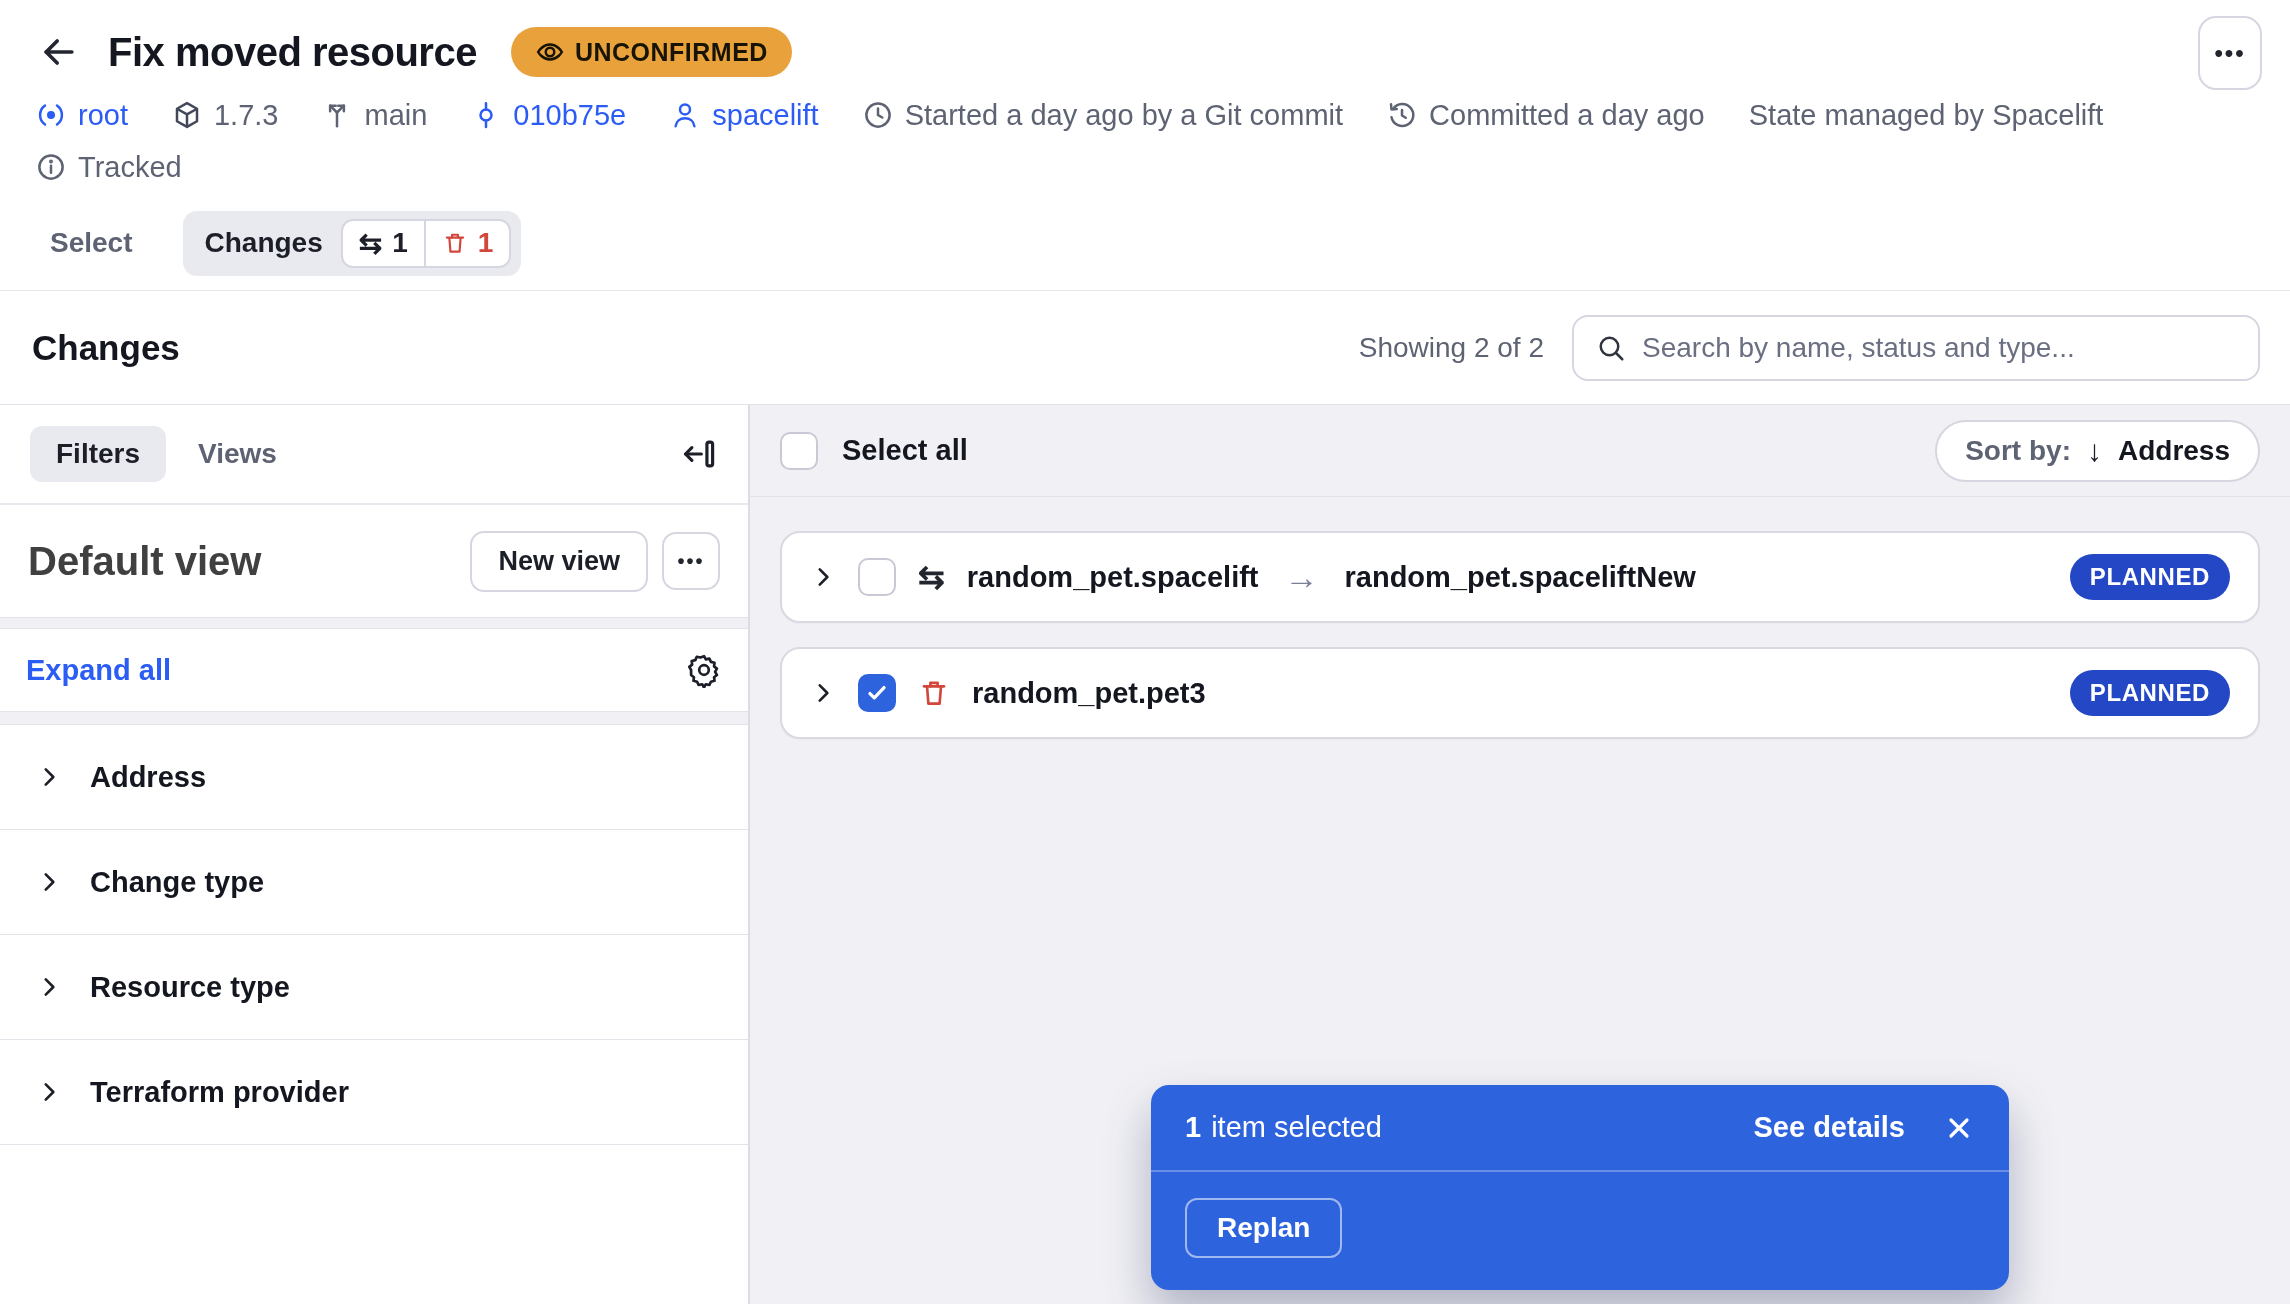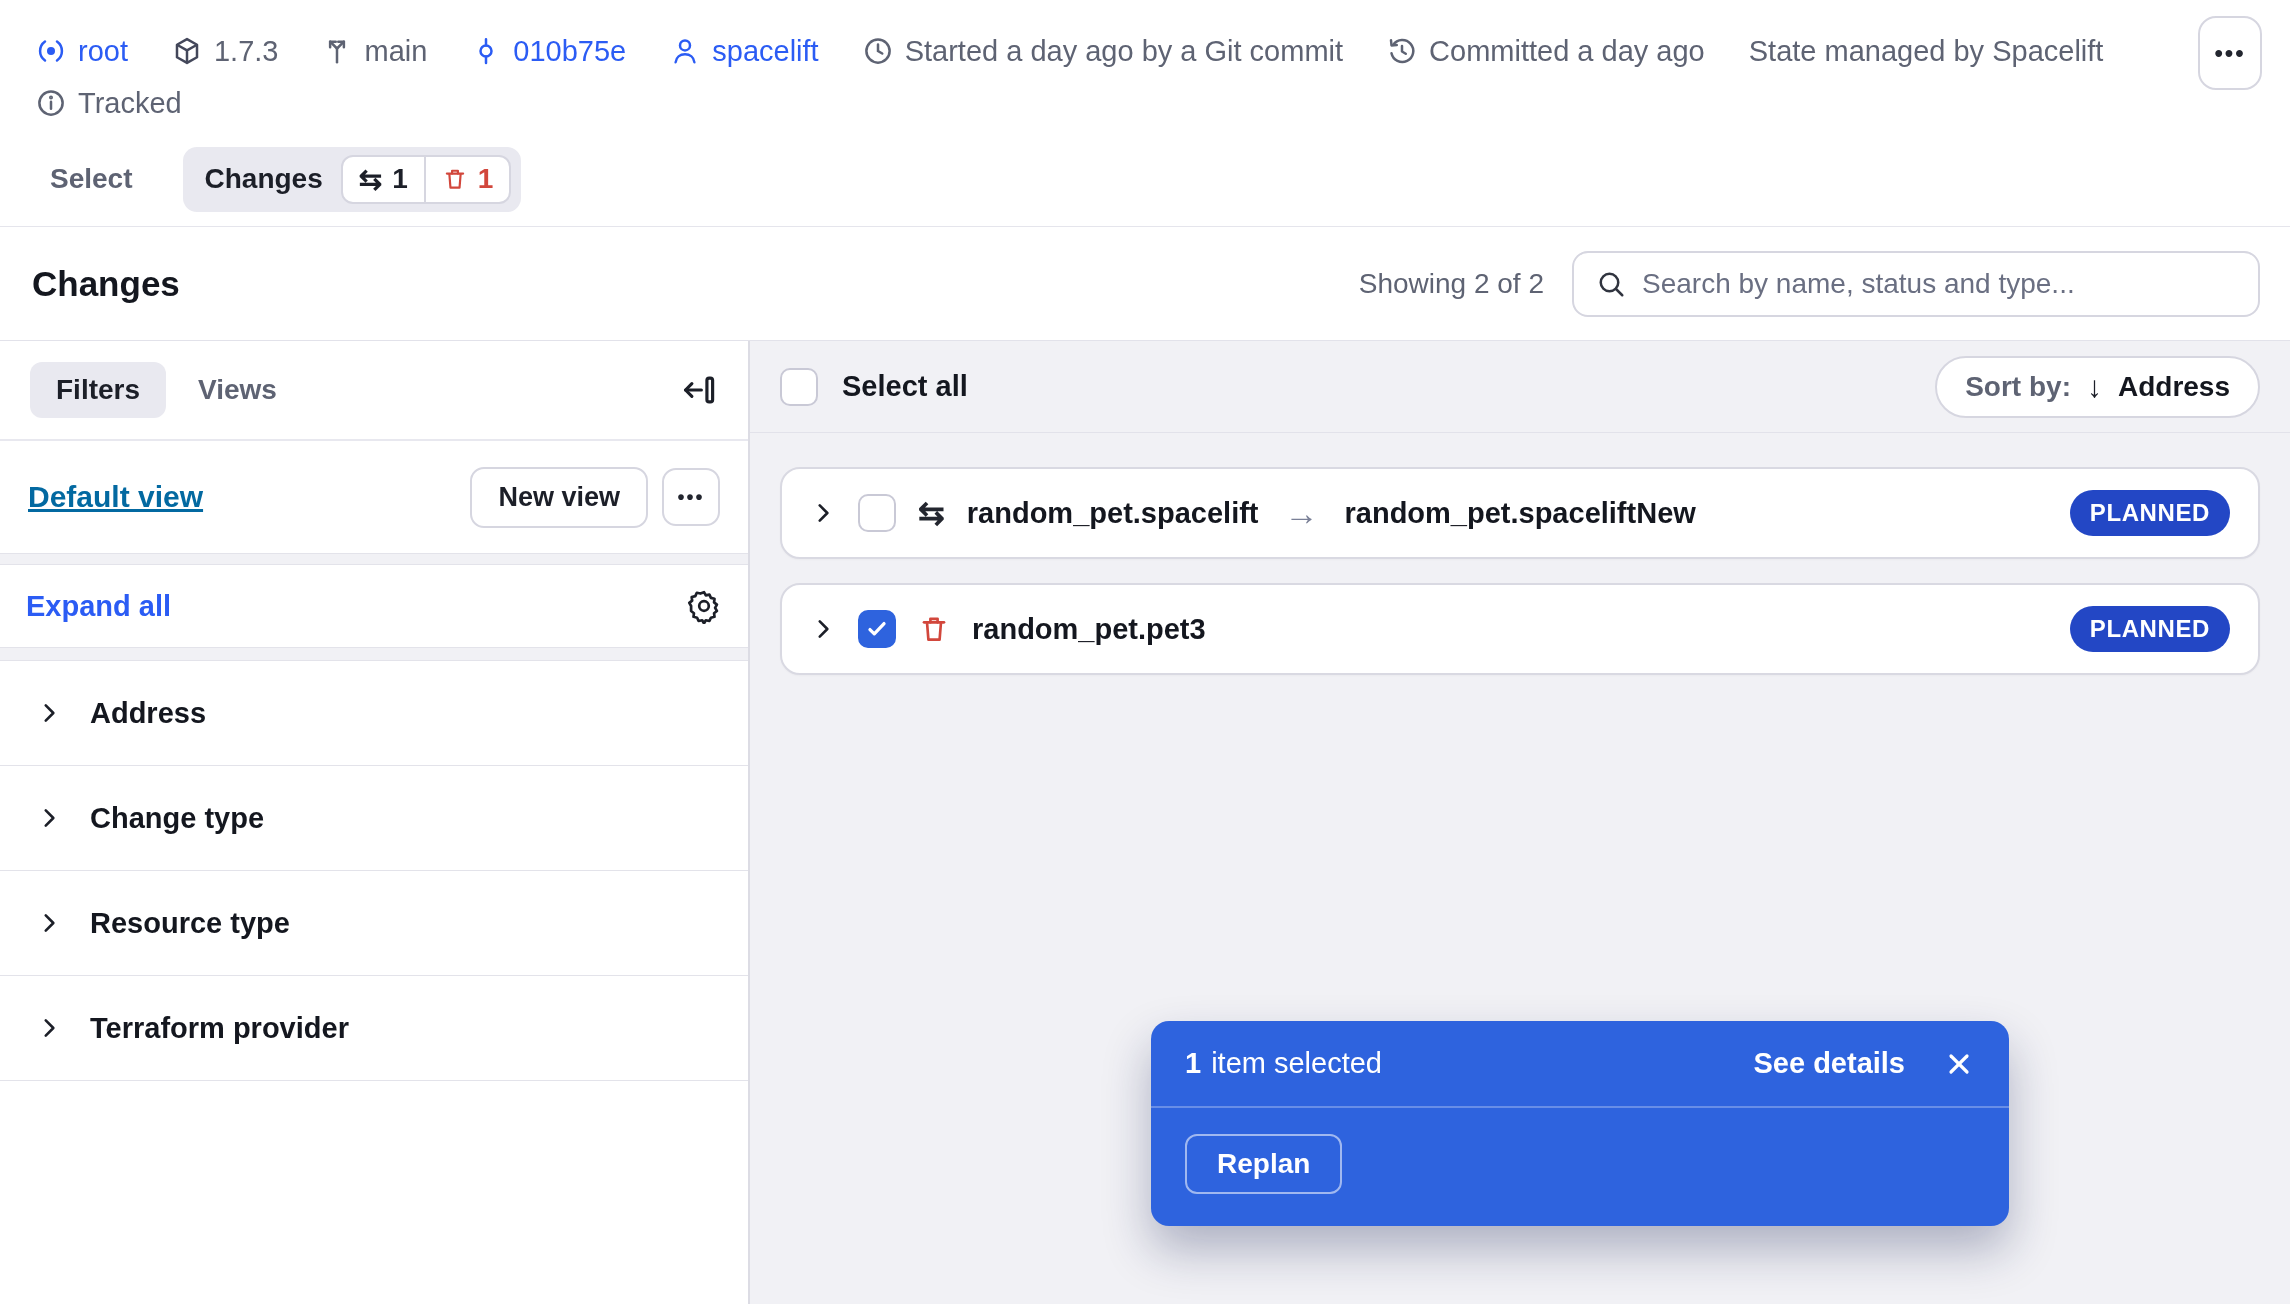--- a/index.html
+++ b/index.html
@@ -52,21 +52,21 @@
   .body-wrap { flex:1; display:flex; min-height:0; background:#f1f1f5; }
 
   
   .sidebar { width:750px; background:#fff; border-right:2px solid #dcdce4; display:flex; flex-direction:column; }
   .side-tabs { height:100px; display:flex; align-items:center; gap:10px; padding:0 30px; border-bottom:2px solid #e8e8ef; }
   .pill-tab { font-size:28px; font-weight:800; color:#1c1f28; background:#e9e9f0; border-radius:12px;
     padding:12px 26px; cursor:pointer; }
   .plain-tab { font-size:28px; font-weight:700; color:#5e6373; padding:12px 22px; cursor:pointer; }
   .collapse-btn { margin-left:auto; cursor:pointer; display:flex; align-items:center; }
   .view-row { height:112px; display:flex; align-items:center; padding:0 28px; }
-  .view-label { font-size:30px; font-weight:800; color:#0369a1;text-decoration:underline; }
+  .view-label { font-size:40px; font-weight:800; color:#404040; }
   .view-actions { margin-left:auto; display:flex; align-items:center; gap:14px; }
   .new-view-btn { border:2px solid #d6d6e0; background:#fff; border-radius:14px; padding:13px 26px;
     font-size:27px; font-weight:700; color:#1c1f28; cursor:pointer; font-family:"Liberation Sans", sans-serif; }
   .more-sm { width:58px; height:58px; border:2px solid #d6d6e0; background:#fff; border-radius:14px;
     display:flex; align-items:center; justify-content:center; font-size:20px; font-weight:800;
     letter-spacing:2px; color:#23262f; cursor:pointer; }
   .gap-strip { height:12px; background:#f1f1f5; border-top:1px solid #e3e3ea; border-bottom:1px solid #e3e3ea; }
   .gap-strip.tall { height:14px; }
   .expand-row { height:82px; display:flex; align-items:center; padding:0 26px; }
   .expand-link { font-size:29px; font-weight:700; color:#2b5cf4; cursor:pointer; }
@@ -114,20 +114,38 @@
     font-family:"Liberation Sans", sans-serif; }
 
   svg { display:block; }
 </style>
 </head>
 <body>
 
 <div class="page">
 
   <header class="run-header">
+    <div class="title-row">
+      <span class="back-btn">
+        <svg width="44" height="44" viewBox="0 0 24 24" fill="none" stroke="#23262f" stroke-width="2" stroke-linecap="round" stroke-linejoin="round">
+            <path d="M19 12H5"></path>
+            <path d="M11 18l-6-6 6-6"></path>
+          </svg>
+      </span>
+      <h1 class="page-title">Fix moved resource</h1>
+      <span class="status-badge">
+        <span>
+          <svg width="30" height="30" viewBox="0 0 24 24" fill="none" stroke="#181405" stroke-width="2">
+              <path d="M2.5 12s3.4-6 9.5-6 9.5 6 9.5 6-3.4 6-9.5 6-9.5-6-9.5-6z"></path>
+              <circle cx="12" cy="12" r="3.4"></circle>
+            </svg>
+        </span>
+        <span>UNCONFIRMED</span>
+      </span>
+    </div>
     <button class="more-btn">•••</button>
 
     <div class="meta-row">
       <span class="meta-item link">
         <span>
           <svg width="30" height="30" viewBox="0 0 24 24" fill="none" stroke="#2b5cf4" stroke-width="2" stroke-linecap="round">
               <circle cx="12" cy="12" r="3.2" fill="#2b5cf4" stroke="none"></circle>
               <path d="M7.2 4.4a9.3 9.3 0 0 0 0 15.2"></path>
               <path d="M16.8 4.4a9.3 9.3 0 0 1 0 15.2"></path>
             </svg>

